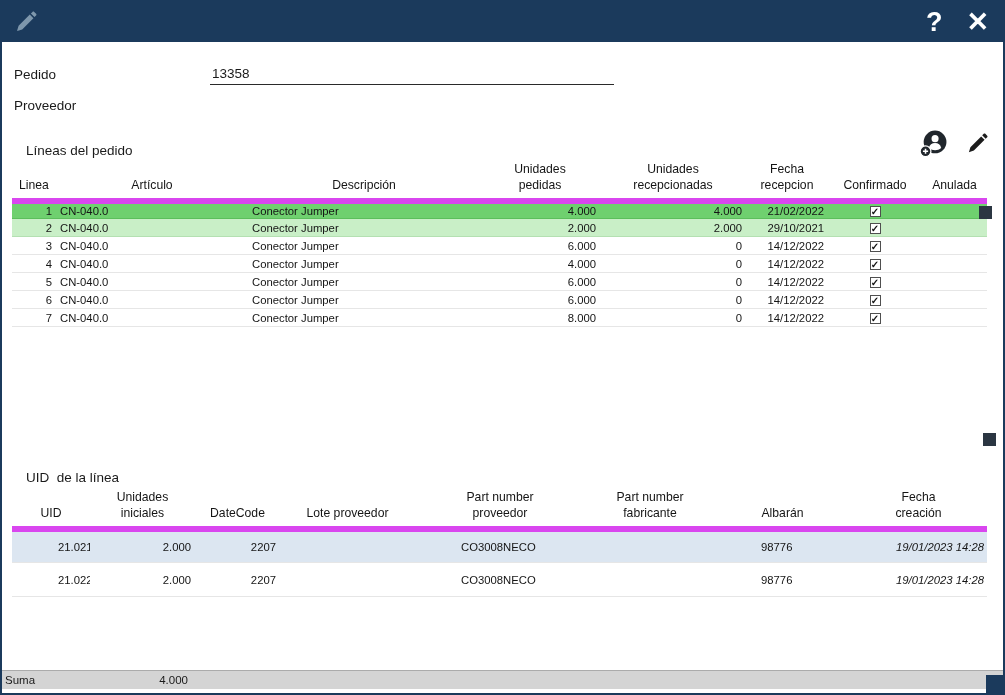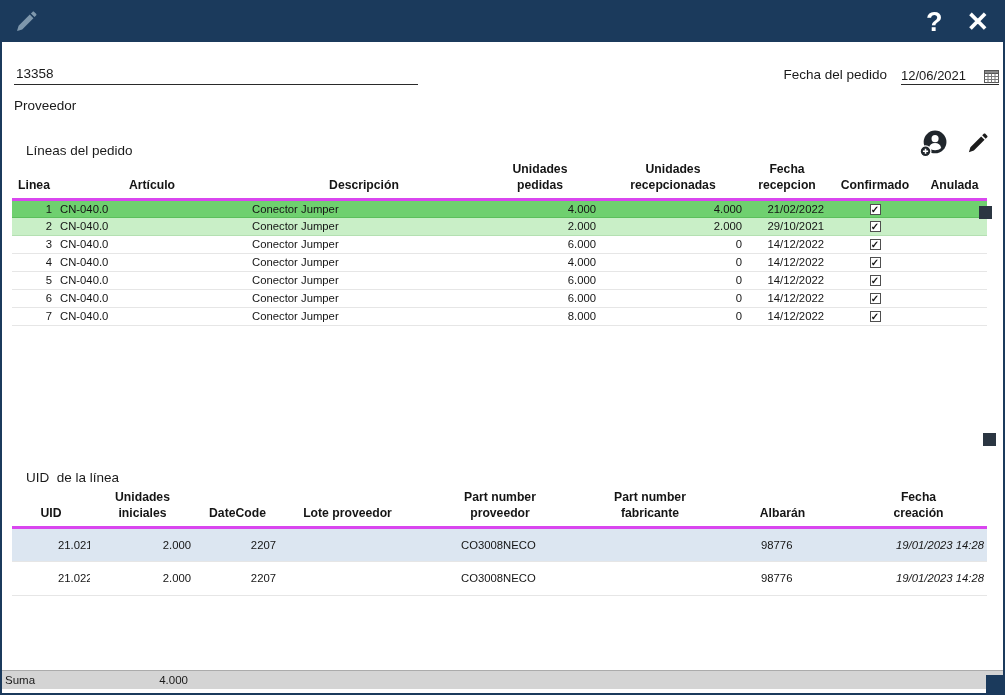--- a/index.html
+++ b/index.html
@@ -32,23 +32,23 @@
   
   .section-row { display:flex; align-items:flex-end; padding:4px 14px 0 12px; height:42px; }
   .section-title { font-size:13.5px;margin-left:12px; }
   .pre { white-space:pre; }
   .section-icons { margin-left:auto; display:flex; gap:18px; align-items:center; }
   .section-icons > span { cursor:pointer; display:flex; }
   .section-row2 { padding:16px 12px 2px 12px; }
   
   .tbl { border-collapse:collapse; table-layout:fixed; margin-left:10px;
     font-size:11.3px; color:#151515; width:975px; }
-  .tbl th { font-size:12.2px; font-weight:bold; vertical-align:bottom;
+  .tbl th { font-size:12.2px; font-weight:normal; vertical-align:bottom;
     padding:2px 4px 4px 4px; white-space:pre-line; text-align:center;
-    line-height:1.3; border-bottom:3px solid #d946ef; }
+    line-height:1.3; border-bottom:6px solid #d946ef; }
   .tbl td { height:18px; padding:0 4px; border-bottom:1px solid #e6e6e6;
     overflow:hidden; white-space:nowrap; }
   .t2 td { height:34px;padding-left:46px; }
   .num { text-align:right; padding-right:6px; }
   .center { text-align:center; }
   .ind14 { padding-left:14px;text-align:right; }
   .ind28 { padding-left:28px; }
   .pr10 { padding-right:10px;font-style:italic; }
   .th-r { text-align:right; padding-right:8px; }
   tr.green-dark td { background:var(--c-green1, #6fd06f); border-bottom-color:#5cbf5c; }
@@ -81,34 +81,22 @@
         <path fill="#7e97ac" d="M3 21l1.6-5.2L15.8 4.6l3.6 3.6L8.2 19.4 3 21zM16.9 3.5l1.6-1.6c.5-.5 1.2-.5 1.7 0l1.9 1.9c.5.5.5 1.2 0 1.7l-1.6 1.6-3.6-3.6z"></path>
       </svg>
     </span>
     <span class="tb-spacer"></span>
     <span class="tb-btn">?</span>
     <span class="tb-btn">✕</span>
   </div>
 
   <div class="form-area">
     <div class="frow">
+      <span class="flabel">Pedido</span>
       <span class="ffield">13358</span>
-      <span class="fright">
-        <span class="flabel-r">Fecha del pedido</span>
-        <span class="fdate">
-          <span>12/06/2021</span>
-          <span class="cal">
-            <svg width="15" height="14" viewBox="0 0 15 14">
-              <rect x="0.5" y="1.5" width="14" height="12" fill="#fff" stroke="#555"></rect>
-              <rect x="0.5" y="1.5" width="14" height="3" fill="#8a8a8a" stroke="#555"></rect>
-              <path d="M0.5 7.5h14M0.5 10.5h14M4 4.5v9M7.5 4.5v9M11 4.5v9" stroke="#7a7a7a" fill="none"></path>
-            </svg>
-          </span>
-        </span>
-      </span>
     </div>
     <div class="frow">
       <span class="flabel">Proveedor</span>
     </div>
   </div>
 
   <div class="section-row">
     <span class="section-title">Líneas del pedido</span>
     <span class="section-icons">
       <span>

